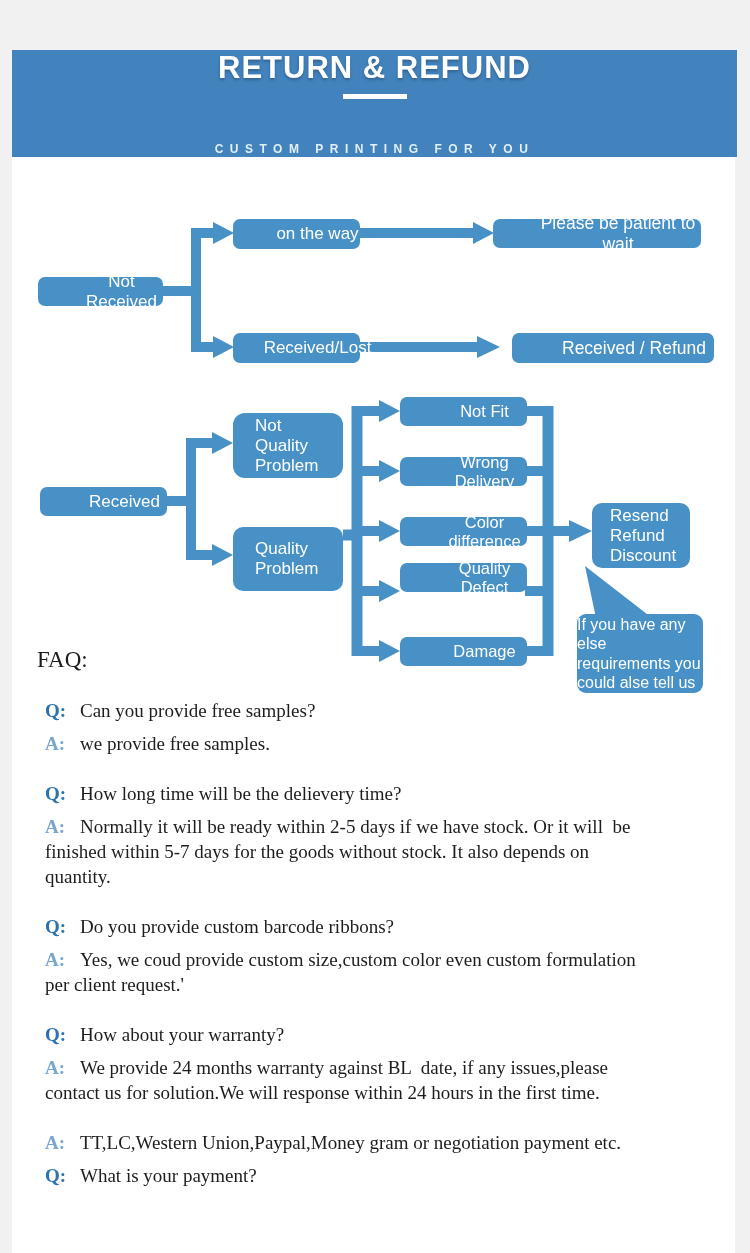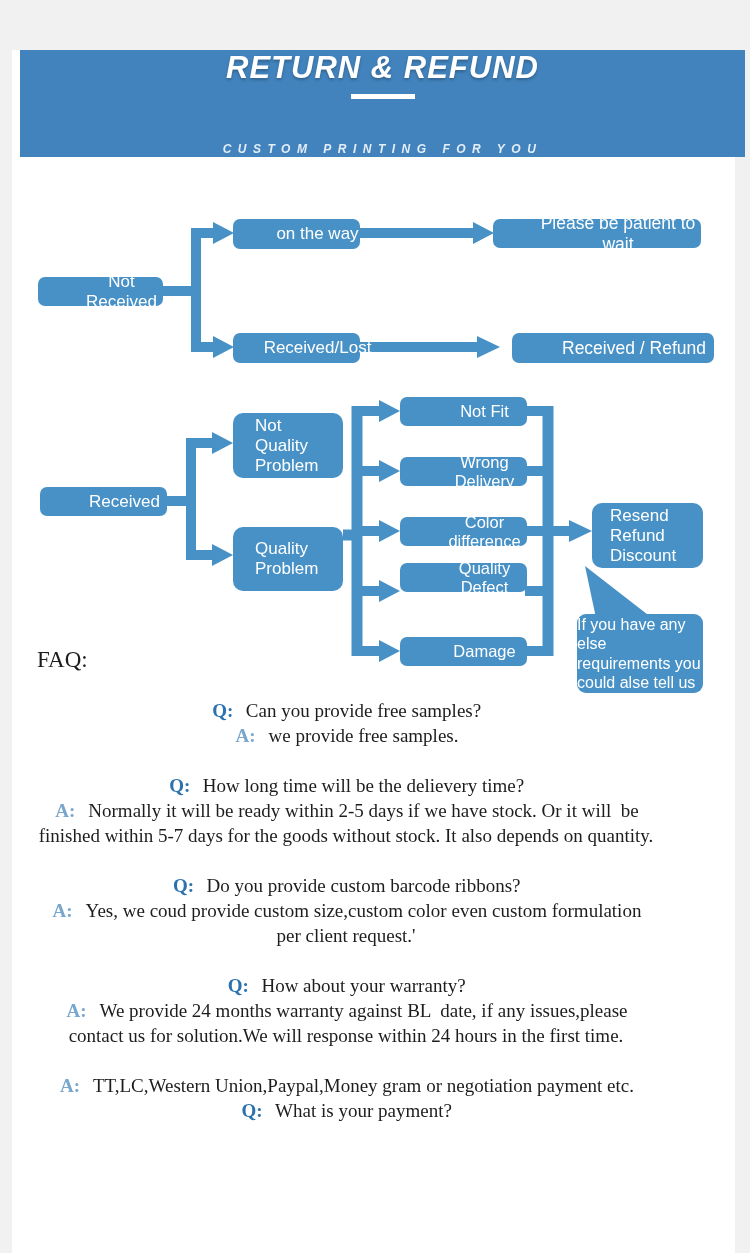--- a/index.html
+++ b/index.html
@@ -10,23 +10,23 @@
     position:relative;
     overflow:hidden;
   }
   .page{position:absolute;left:0;top:0;width:750px;height:1253px;}
   .card{
     position:absolute;left:12px;top:50px;width:723px;height:1203px;
     background:#ffffff;
   }
   
   .header{
-    position:absolute;left:20px;top:50px;width:725px;height:107px;
+    position:absolute;left:12px;top:50px;width:725px;height:107px;
     background:#4283bd;
-    display:flex;flex-direction:column;align-items:center;justify-content:center;font-style:italic;
+    display:flex;flex-direction:column;align-items:center;justify-content:center;
   }
   .header-title{
     color:#ffffff;font-size:31px;font-weight:bold;letter-spacing:1px;
     text-shadow:0 2px 3px rgba(0,0,0,0.25);
     line-height:34px;
   }
   .header-bar{width:64px;height:5px;background:#ffffff;margin:9px 0 8px 0;}
   .header-sub{
     color:#e3eef7;font-size:12px;letter-spacing:6.5px;font-weight:bold;margin-top:35px;
   }
@@ -57,21 +57,21 @@
     box-sizing:border-box;
     text-align:left;
   }
   
   .faq{
     position:absolute;left:37px;top:647px;width:618px;
     color:#1d1d1d;font-size:19px;line-height:25px;font-family:Liberation Serif, serif;
   }
   .faq-heading{font-size:23px;margin-bottom:26px;}
   .faq-item{margin-bottom:25px;}
-  .faq-item p{margin:0;text-align:center;}
+  .faq-item p{margin:8px;}
   .qa-label{
     font-weight:bold;display:inline-block;min-width:24px;margin-right:11px;
   }
   .q-label{color:#2b72ae;}
   .a-label{color:#79a6cd;}
   .qa-text{white-space:pre-wrap;}
 </style>
 </head>
 <body>
 
@@ -133,31 +133,31 @@
     </g>
   </svg>
 
   <div class="fbox" style="left:38px;top:277px;width:125px;height:29px;">Not Received</div>
   <div class="fbox" style="left:233px;top:219px;width:127px;height:30px;">on the way</div>
   <div class="fbox" style="left:493px;top:219px;width:208px;height:29px;font-size:17.5px;">Please be patient to wait</div>
   <div class="fbox" style="left:233px;top:333px;width:127px;height:30px;">Received/Lost</div>
   <div class="fbox" style="left:500px;top:333px;width:202px;height:30px;font-size:17.5px;margin-left:12px;">Received / Refund</div>
 
   <div class="fbox" style="left:40px;top:487px;width:127px;height:29px;">Received</div>
-  <div class="fbox left preline" style="left:233px;top:413px;width:110px;height:65px;padding-left:22px;">Not
+  <div class="fbox left preline" style="left:233px;top:413px;width:110px;height:65px;padding-left:22px;border-radius:12px;">Not
 Quality
 Problem</div>
   <div class="fbox left preline" style="left:233px;top:527px;width:110px;height:64px;padding-left:22px;">Quality
 Problem</div>
   <div class="fbox small" style="left:400px;top:397px;width:127px;height:29px;">Not Fit</div>
   <div class="fbox small" style="left:400px;top:457px;width:127px;height:29px;">Wrong Delivery</div>
   <div class="fbox small" style="left:400px;top:517px;width:127px;height:29px;">Color difference</div>
   <div class="fbox small" style="left:400px;top:563px;width:127px;height:29px;">Quality Defect</div>
   <div class="fbox small" style="left:400px;top:637px;width:127px;height:29px;">Damage</div>
-  <div class="fbox left preline" style="left:592px;top:503px;width:111px;height:65px;padding-left:18px;">Resend
+  <div class="fbox left preline" style="left:592px;top:503px;width:98px;height:65px;padding-left:18px;">Resend
 Refund
 Discount</div>
 
   <div class="bubble preline" style="left:577px;top:614px;width:126px;height:79px;">If you have any else
 requirements you
 could alse tell us</div>
 
   <div class="faq">
     <div class="faq-heading">FAQ:</div>
 

